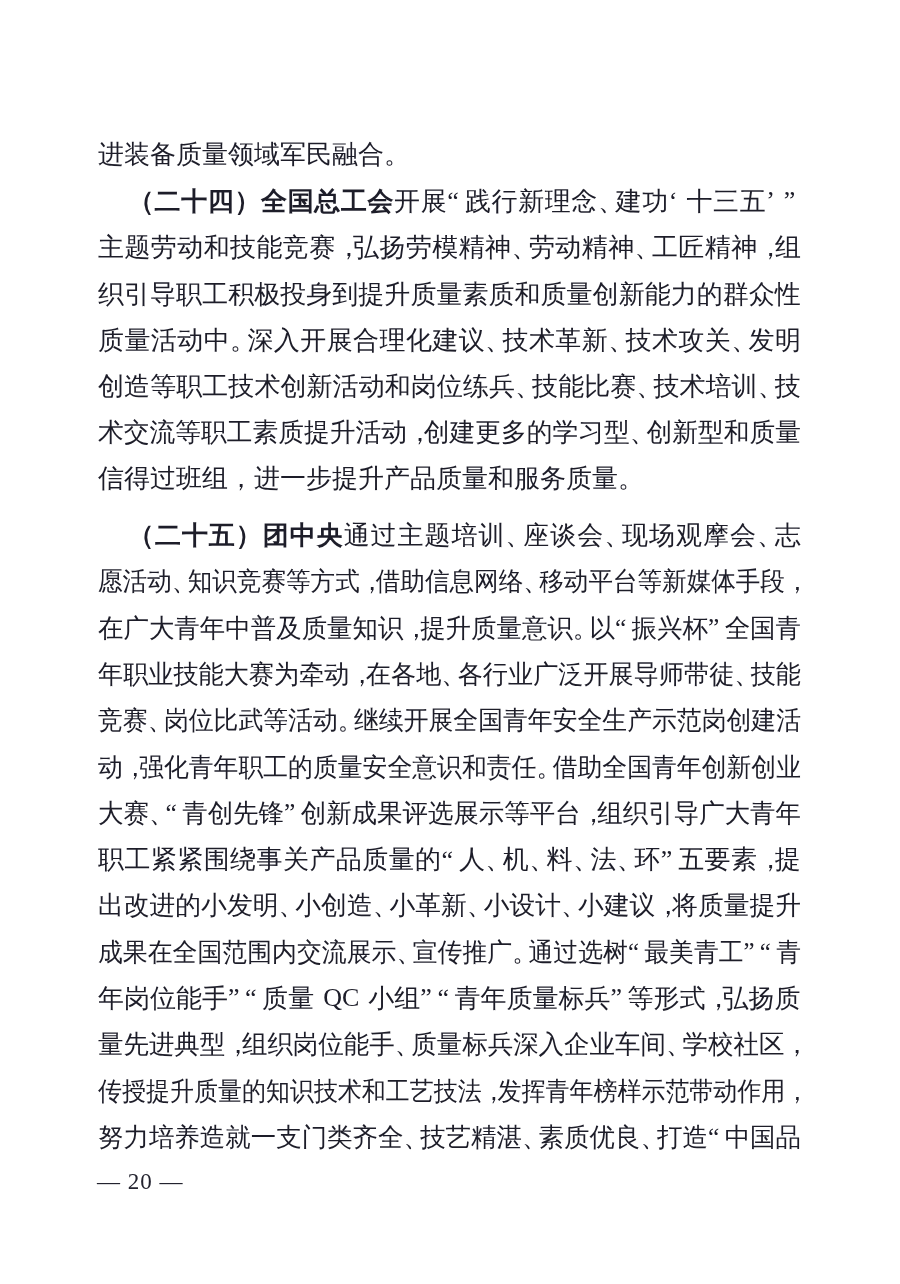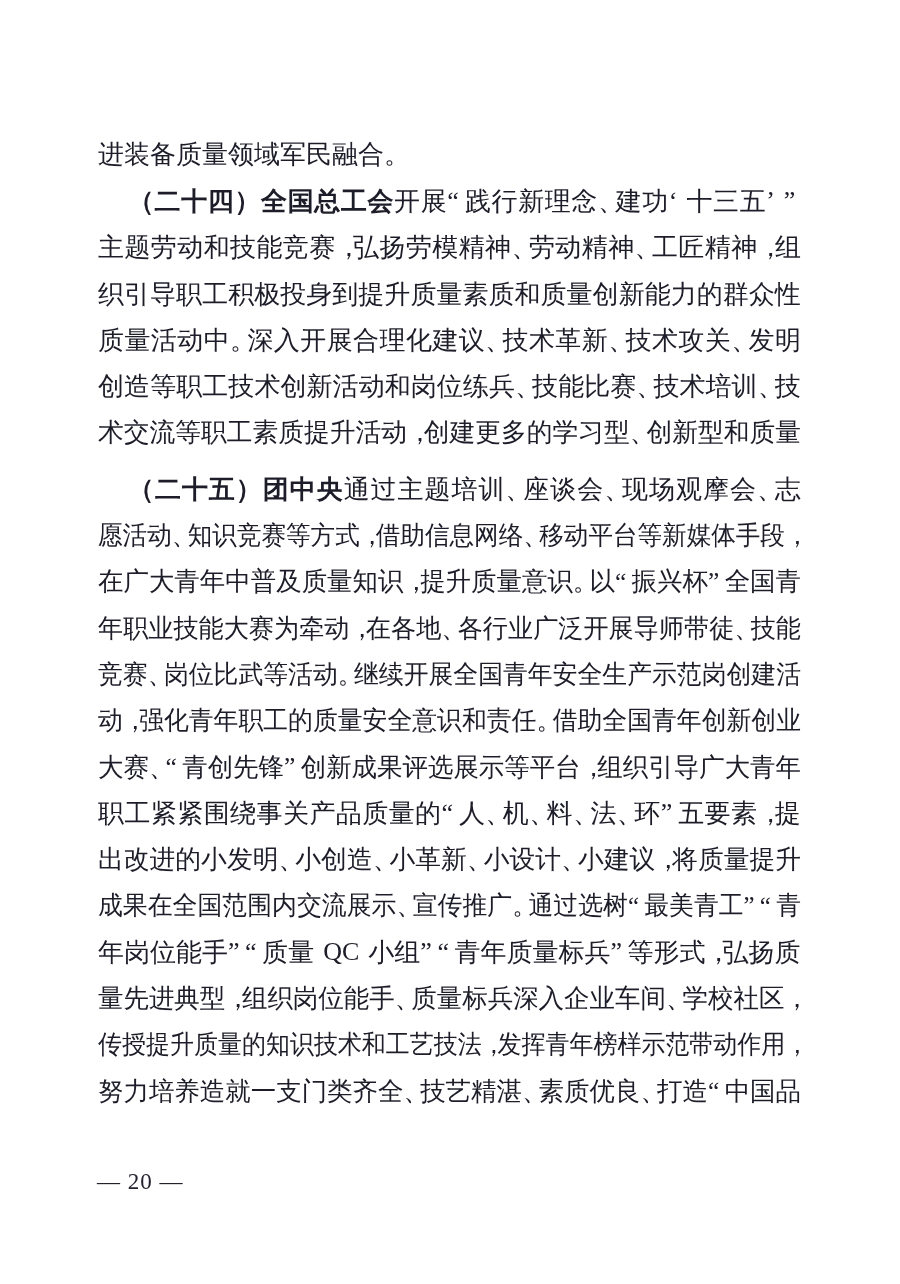--- a/index.html
+++ b/index.html
@@ -233,20 +233,21 @@
           <span class="">习</span>
           <span class="">型</span>
           <span class="p">、</span>
           <span class="">创</span>
           <span class="">新</span>
           <span class="">型</span>
           <span class="">和</span>
           <span class="">质</span>
           <span class="">量</span>
         </div>
+        <div class="line"><span>信得过班组，进一步提升产品质量和服务质量。</span></div>
       </div>
       <div class="para">
         <div class="line just ind">
           <span class="b ">（</span>
           <span class="b ">二</span>
           <span class="b ">十</span>
           <span class="b ">五</span>
           <span class="b ">）</span>
           <span class="b ">团</span>
           <span class="b ">中</span>

